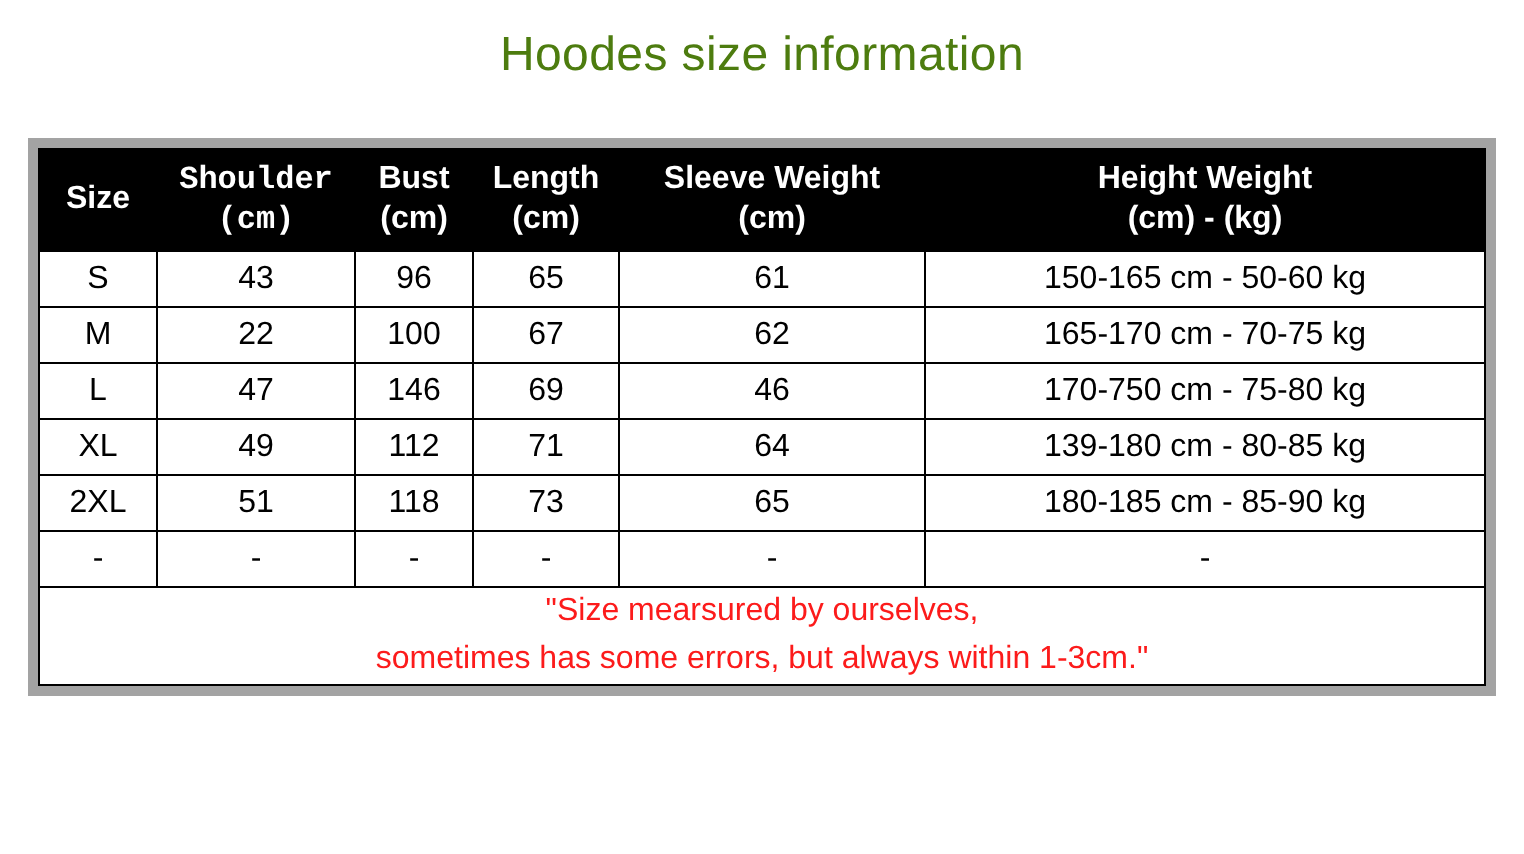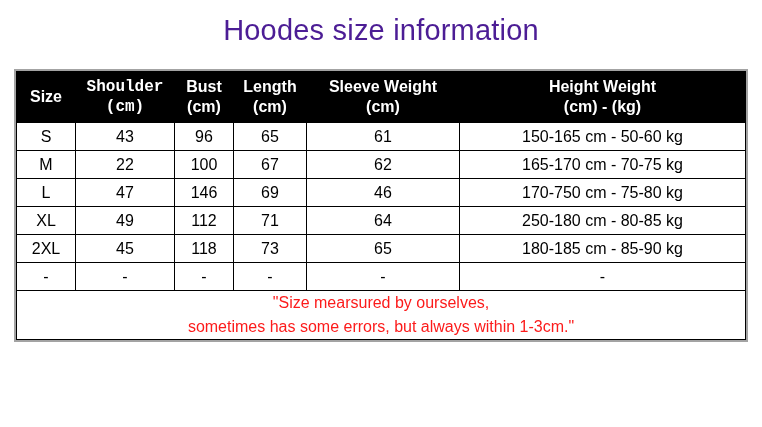--- a/index.html
+++ b/index.html
@@ -14,34 +14,34 @@
     overflow: hidden;
   }
   .page {
     position: relative;
     width: 762px;
     height: 427px;
     box-sizing: border-box;
   }
   .title {
     text-align: center;
-    font-size: 29px;
-    color: #4c1d95;
+    font-size: 24px;
+    color: #4d7c0f;
     font-weight: normal;
     margin: 0;
     padding-top: 14px;
     padding-bottom: 14px;
     letter-spacing: 0.2px;
   }
   .table-wrap {
     position: absolute;
     left: 14px;
     top: 69px;
     width: 734px;
-    border: 2px solid #a3a3a3;
+    border: 5px solid #a3a3a3;
     box-sizing: border-box;
     background: #ffffff;
   }
   table.size-table {
     width: 100%;
     border-collapse: collapse;
     table-layout: fixed;
   }
   table.size-table th,
   table.size-table td {
@@ -151,25 +151,25 @@
           <td>69</td>
           <td>46</td>
           <td>170-750 cm - 75-80 kg</td>
         </tr>
         <tr>
           <td>XL</td>
           <td>49</td>
           <td>112</td>
           <td>71</td>
           <td>64</td>
-          <td>250-180 cm - 80-85 kg</td>
+          <td>139-180 cm - 80-85 kg</td>
         </tr>
         <tr>
           <td>2XL</td>
-          <td>45</td>
+          <td>51</td>
           <td>118</td>
           <td>73</td>
           <td>65</td>
           <td>180-185 cm - 85-90 kg</td>
         </tr>
         <tr>
           <td>-</td>
           <td>-</td>
           <td>-</td>
           <td>-</td>

